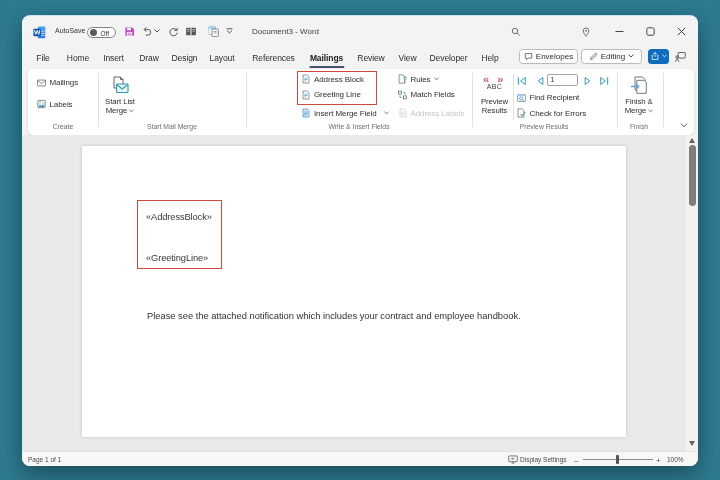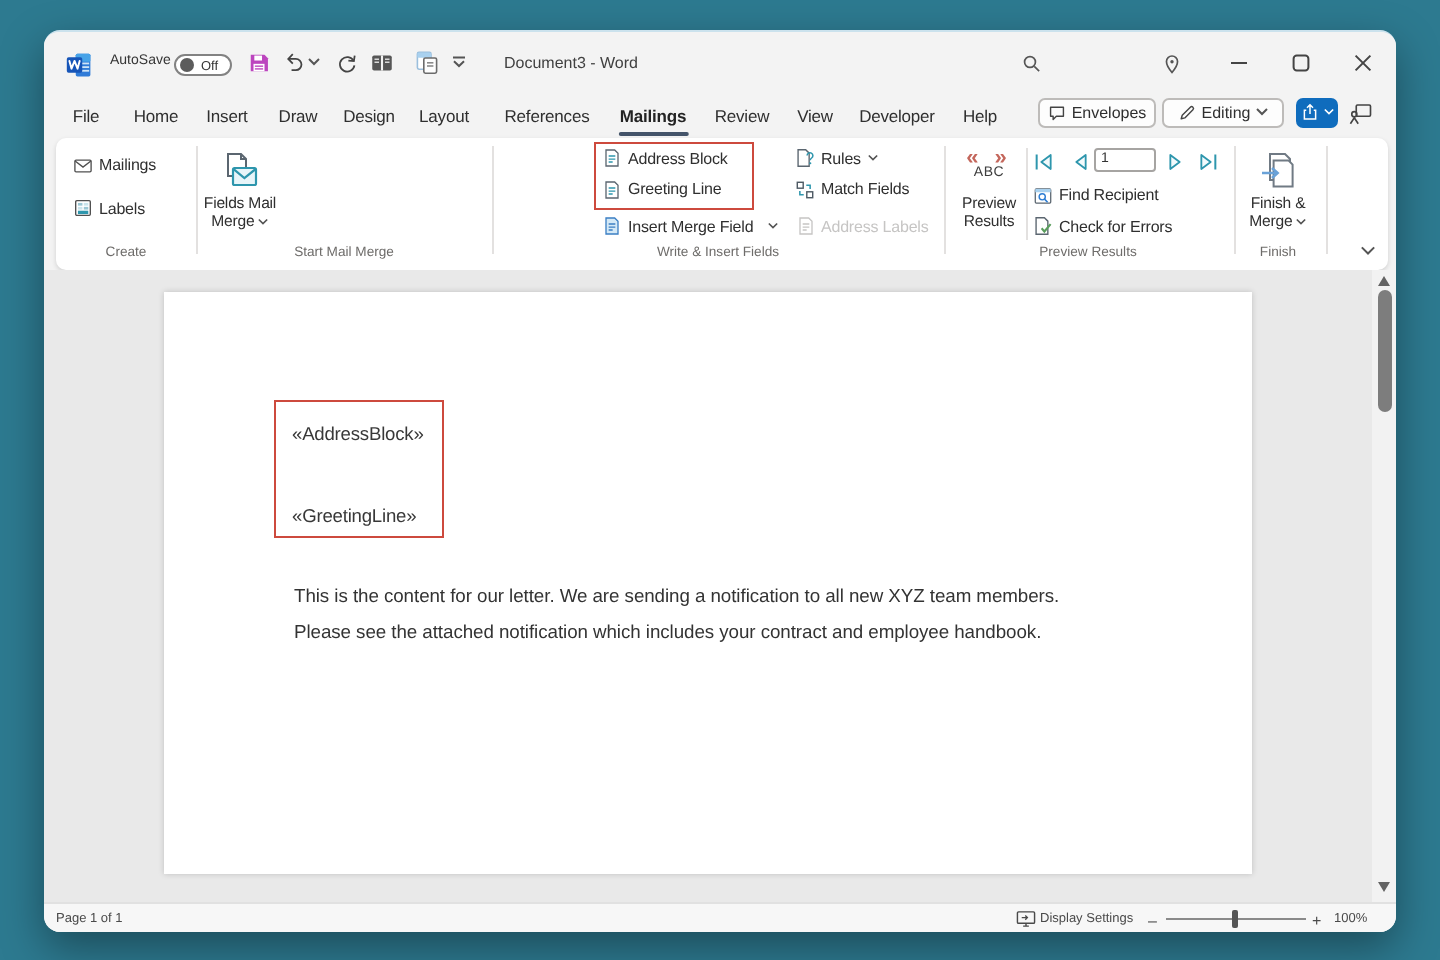--- a/index.html
+++ b/index.html
@@ -275,21 +275,21 @@
       <div class="bigbtn" style="left:92px">
         <span class="bicon">
           <svg width="17" height="18" viewBox="0 0 17 18">
             <path d="M2 1 H8.5 L11 3.5 V12 H2 Z" fill="#fff" stroke="#5b6670" stroke-width="1"></path>
             <path d="M8.5 1 V3.5 H11" fill="none" stroke="#5b6670" stroke-width="1"></path>
             <rect x="4.5" y="8" width="11.5" height="8.5" rx="0.8" fill="#e8f5f9" stroke="#2e96ad" stroke-width="1.1"></rect>
             <path d="M4.8 8.6 L10.2 13 L15.7 8.6" fill="none" stroke="#2e96ad" stroke-width="1.1"></path>
           </svg>
         </span>
         <span class="blabel">
-          <span>Fields Mail</span><br>
+          <span>Start List</span><br>
           <span>Merge</span>
           <svg class="chev" width="5" height="4" viewBox="0 0 6 4">
               <path d="M0.5 0.5 L3 3 L5.5 0.5" fill="none" stroke="#555" stroke-width="1"></path>
             </svg>
         </span>
       </div>
 
 
       <div class="group-label" style="left:144px">Start Mail Merge</div>
 
@@ -456,21 +456,20 @@
             <path d="M0.8 0.8 L4.5 4.5 L8.2 0.8" fill="none" stroke="#555" stroke-width="1.2"></path>
           </svg>
       </div>
     </div>
 
     <div class="docarea">
       <div class="page">
         <div class="doc-redbox"></div>
         <div class="mergefield" style="top:66px">«AddressBlock»</div>
         <div class="mergefield" style="top:107px">«GreetingLine»</div>
-        <div class="para" style="top:146px">This is the content for our letter. We are sending a notification to all new XYZ team members.</div>
         <div class="para" style="top:164px">Please see the attached notification which includes your contract and employee handbook.</div>
       </div>
       <div class="scrollcol">
         <div class="scroll-up"></div>
         <div class="scroll-thumb"></div>
         <div class="scroll-down"></div>
       </div>
     </div>
 
     <div class="statusbar">

